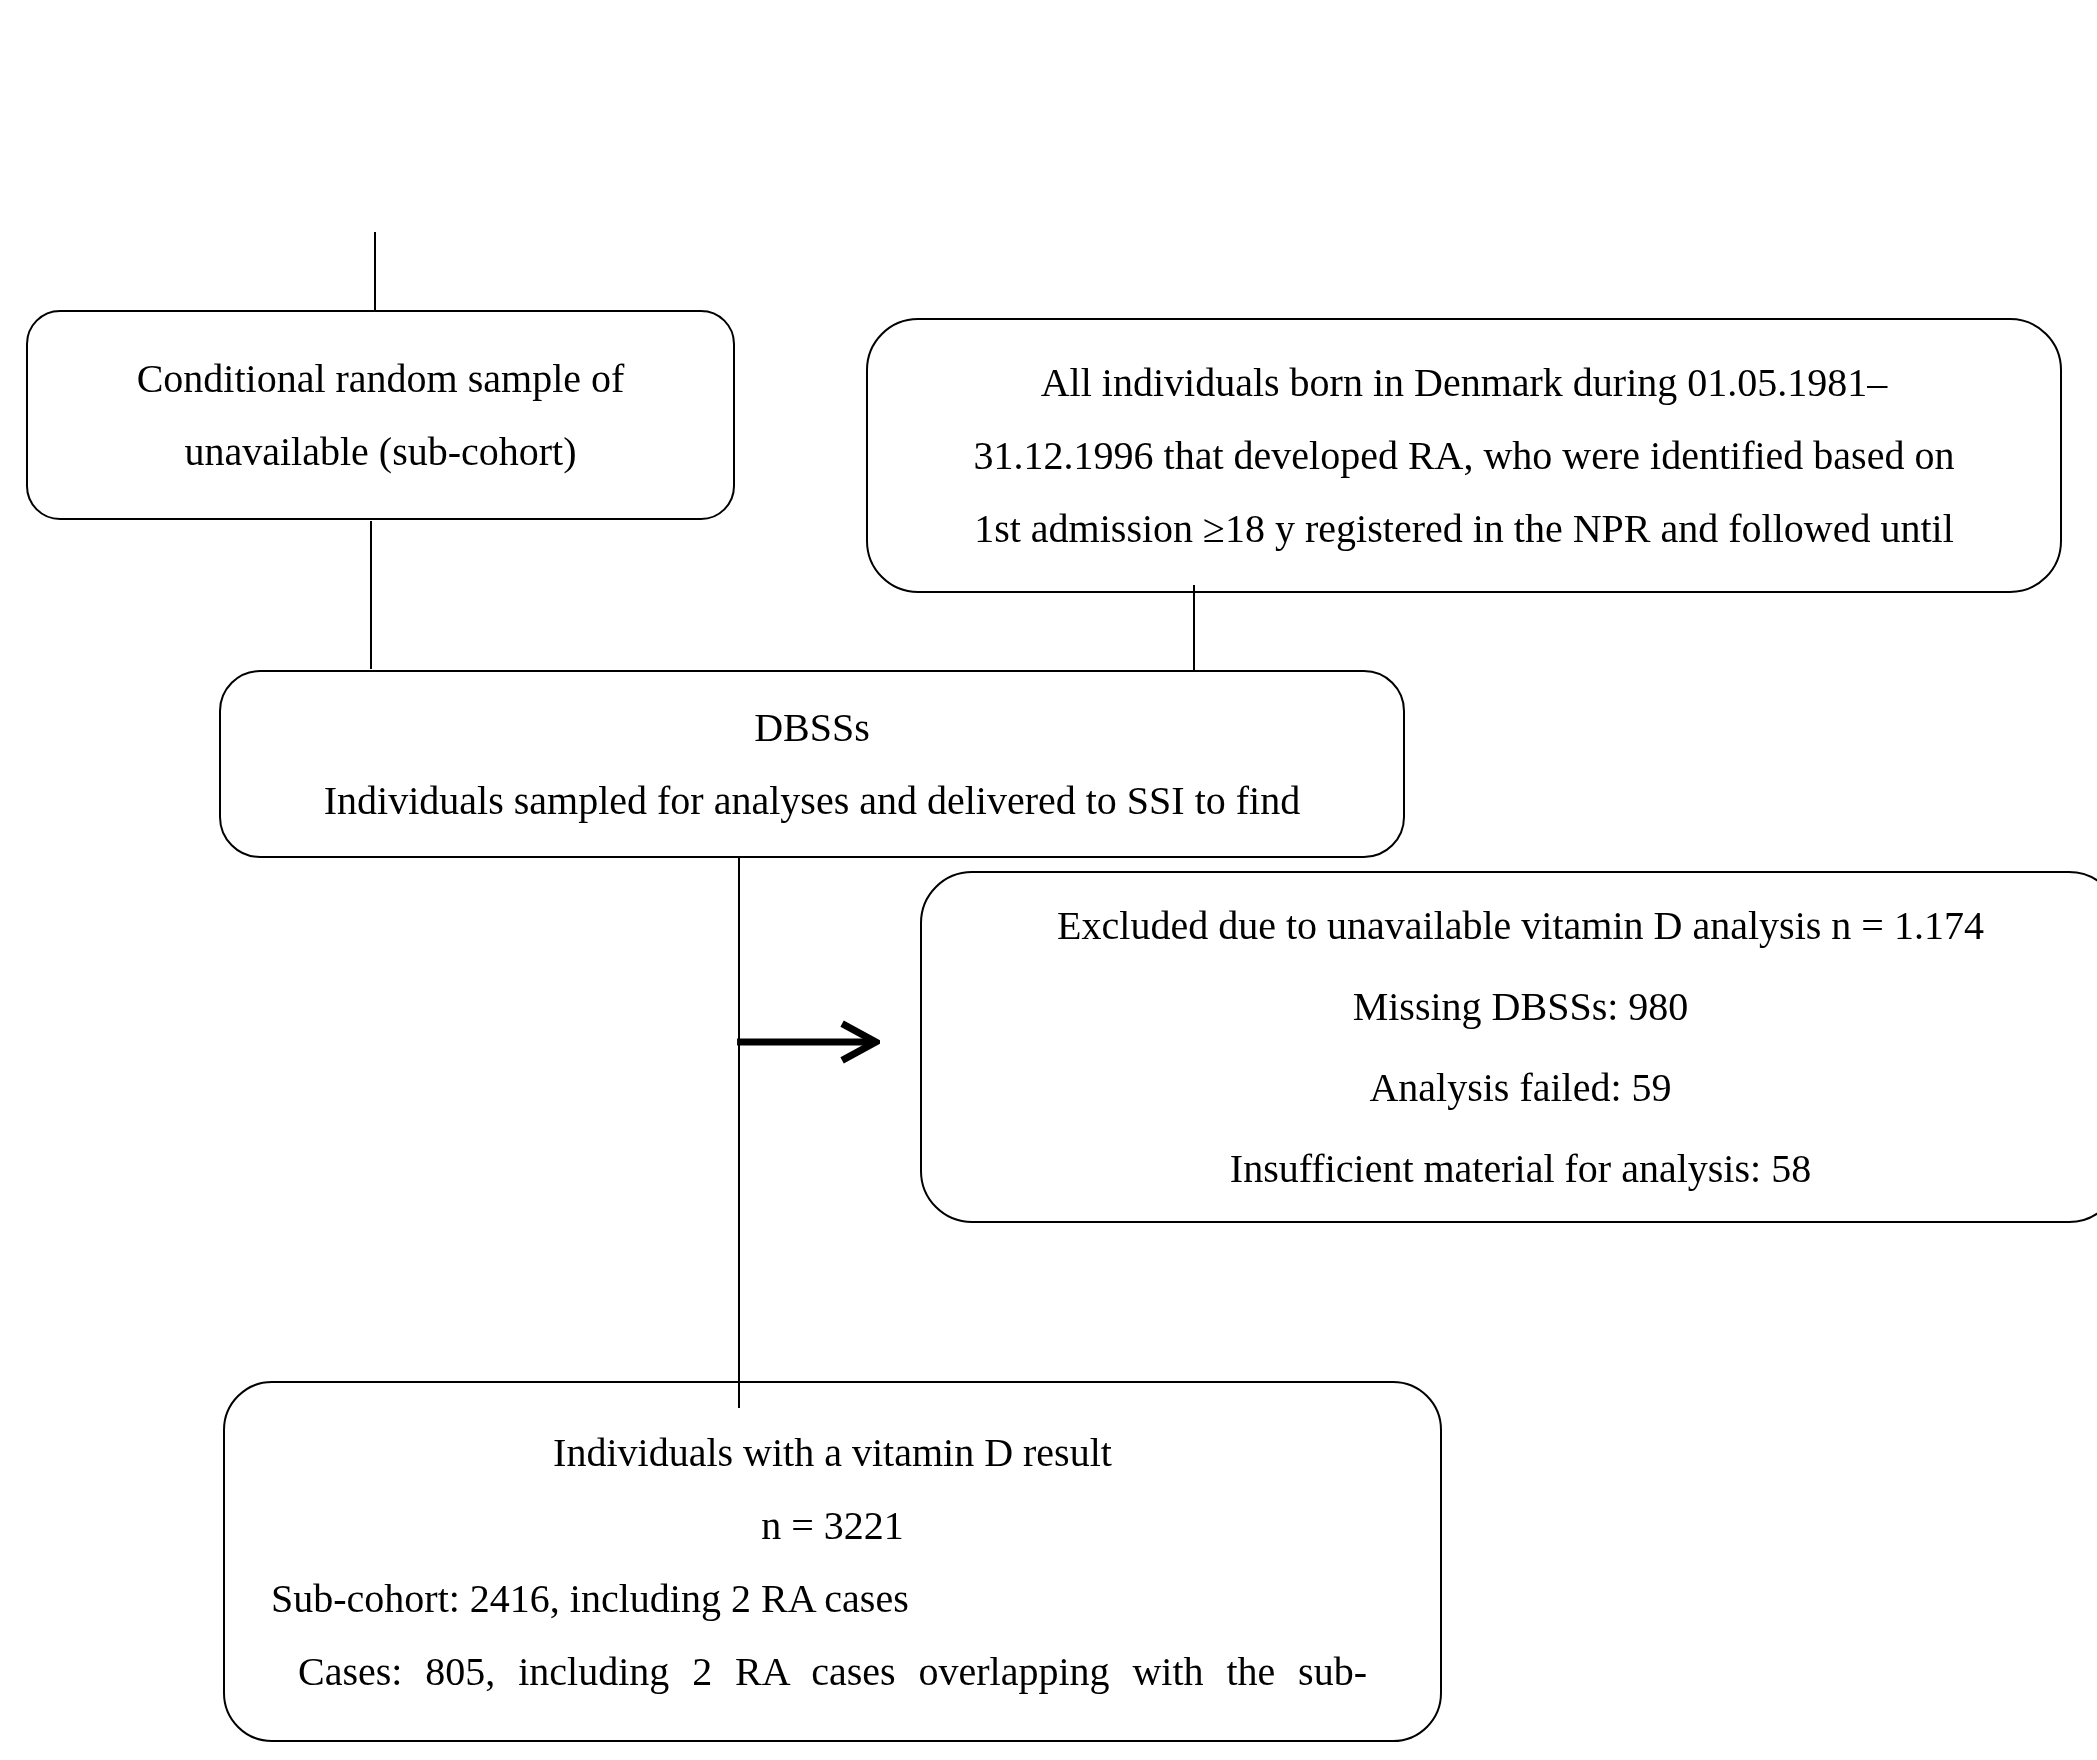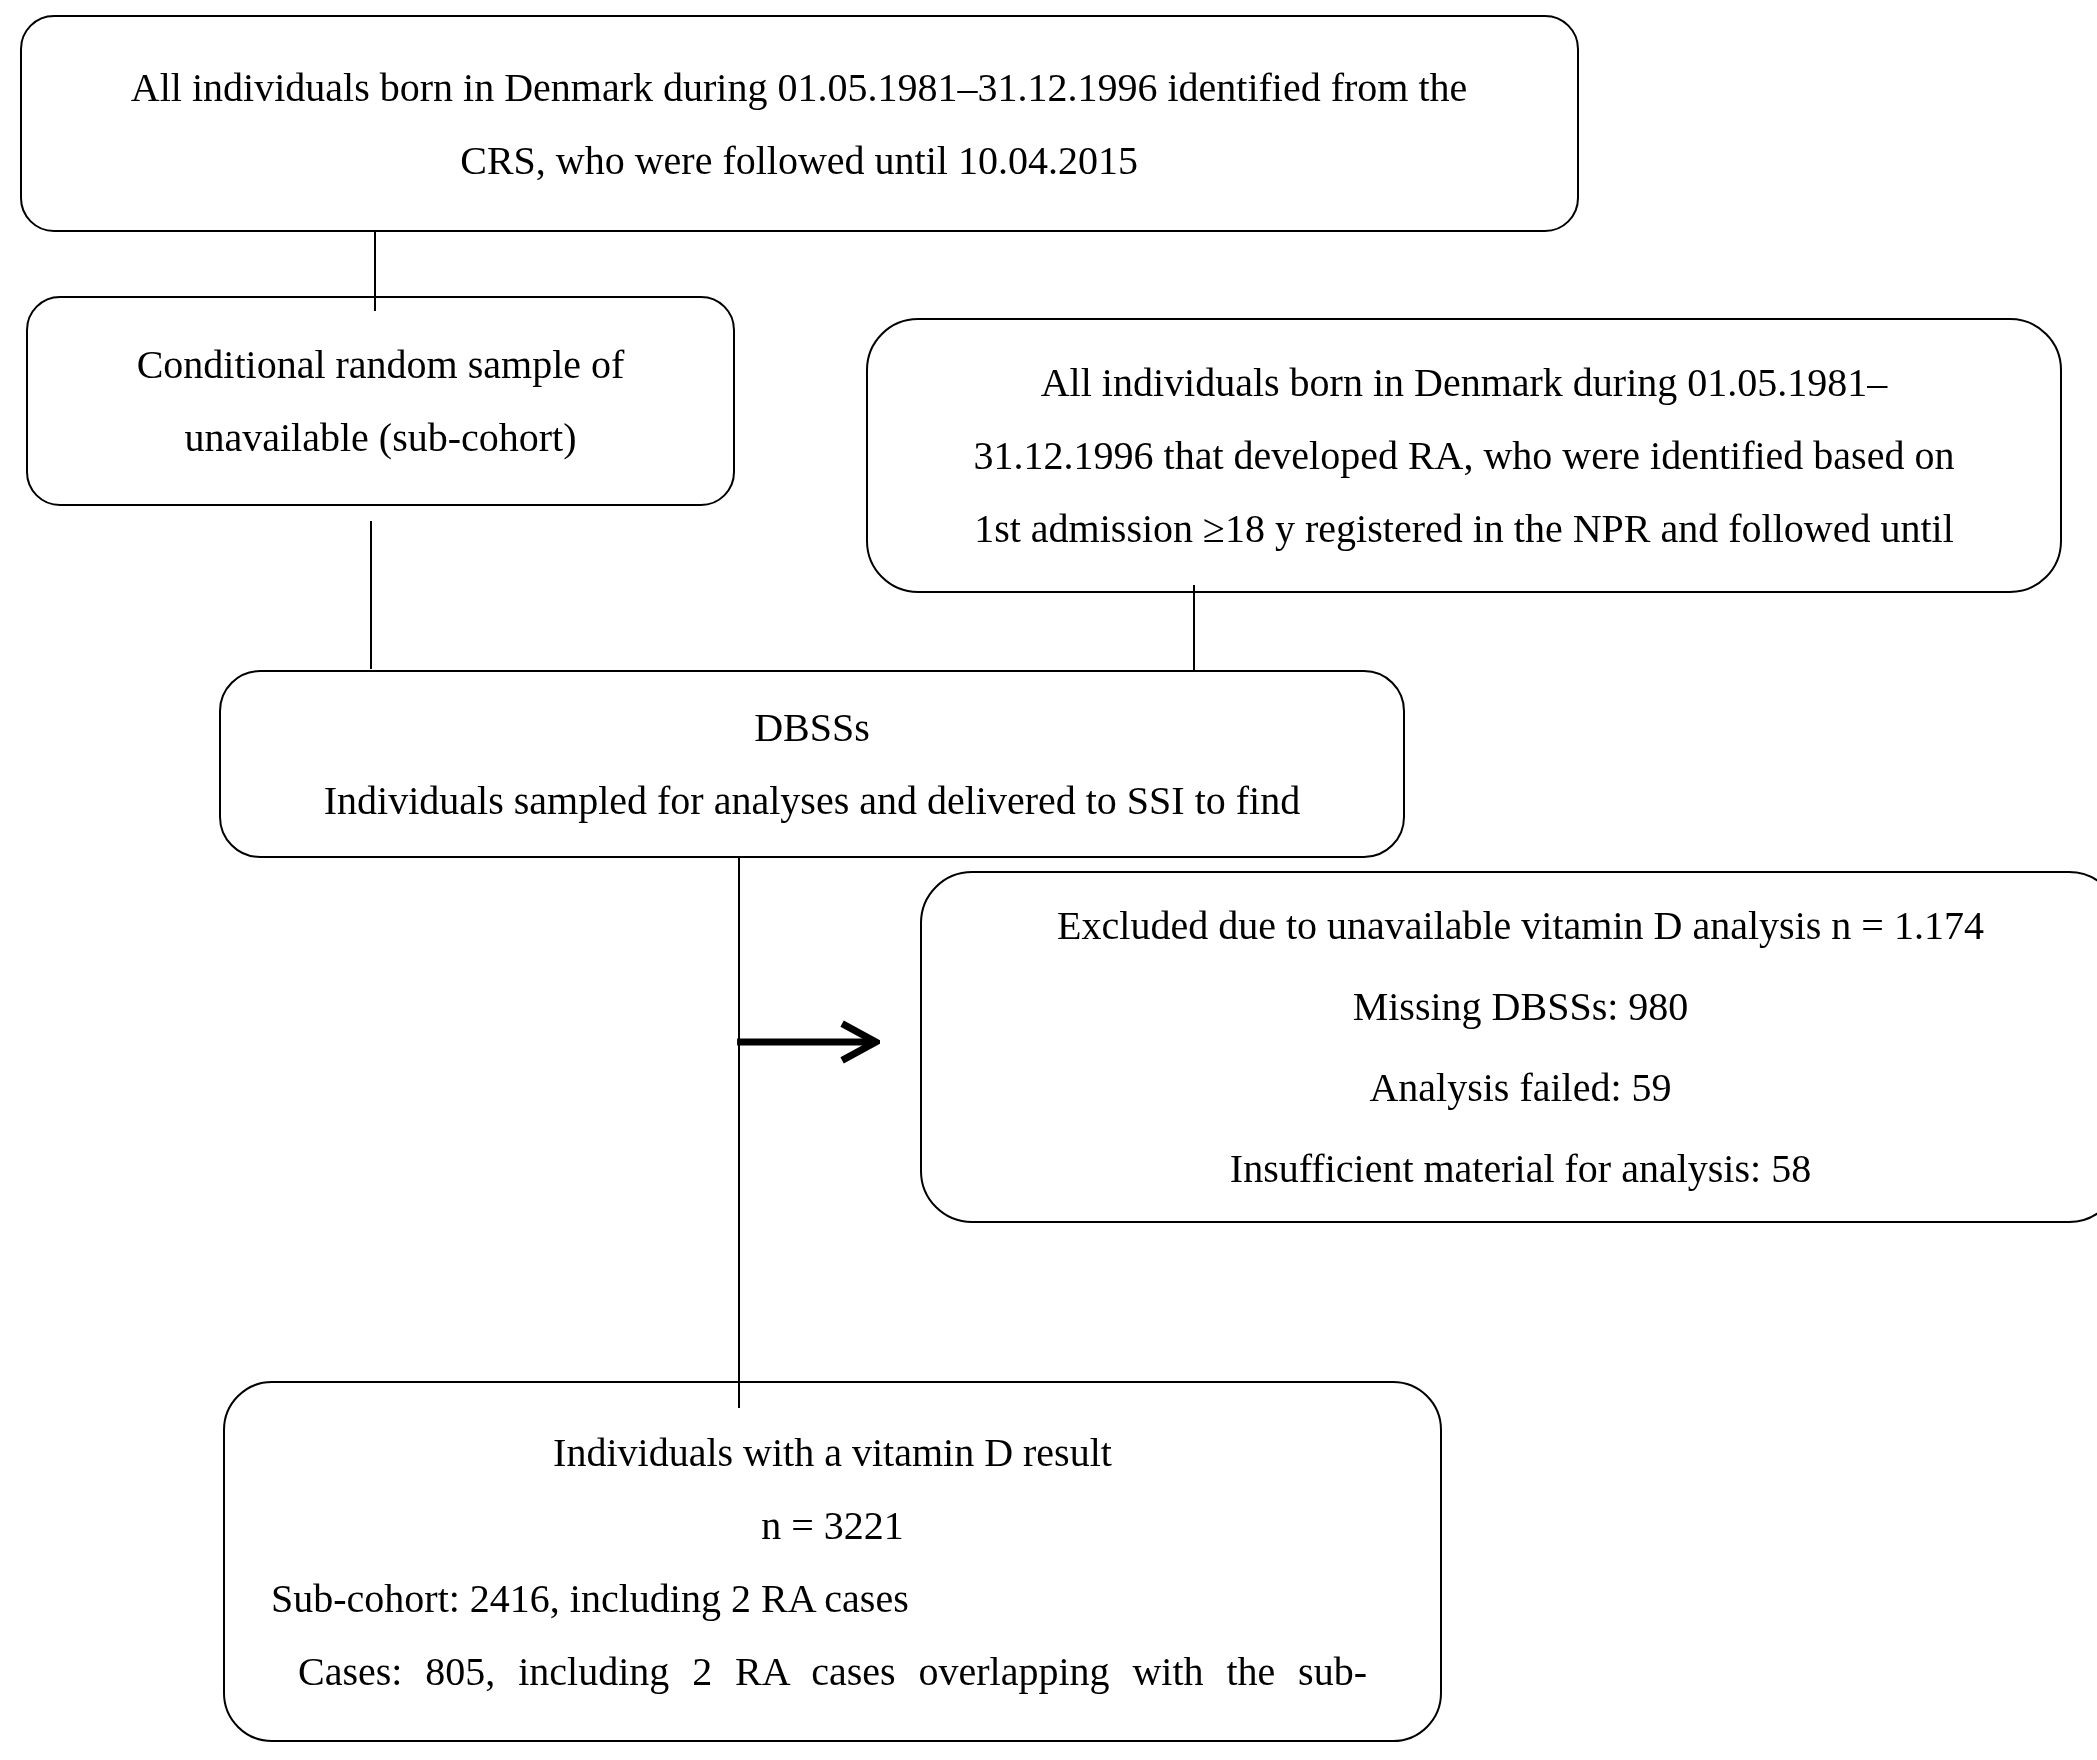--- a/index.html
+++ b/index.html
@@ -50,21 +50,21 @@
     white-space:normal;
   }
   .vline{
     position:absolute;
     width:2.2px;
     background:var(--ink);
     z-index:2;
   }
   
   #box-top      {left:19.6px;   top:15px;   width:1559px; height:217px; border-radius:34px;}
-  #box-subcohort{left:26px;   top:296px;  width:709px; height:210px; border-radius:34px;}
+  #box-subcohort{left:26px;   top:310px;  width:709px; height:210px; border-radius:34px;}
   #box-ra       {left:866px; top:310px;  width:1196px; height:275px; border-radius:52px;margin-top:8px;}
   #box-ssi      {left:219px;  top:670px; width:1186px; height:188px; border-radius:41px;}
   #box-excluded {left:920px; top:871px; width:1201px; height:352px; border-radius:52px; row-gap:3.8px;}
   #box-result   {left:223px;  top:1381px; width:1219px; height:361px; border-radius:49px;}
   #box-excluded .bline{line-height:77px;}
   
   #vline-1{left:374px;  top:232px;  height:79px;}
   #vline-2{left:370px;  top:521px;  height:148px;}
   #vline-3{left:1193px; top:585px; height:85px;}
   #vline-4{left:738px; top:858px; height:550px;}
@@ -73,24 +73,20 @@
     left:736px;
     top:1004px;
     z-index:2;
   }
 </style>
 </head>
 <body>
 
 <div class="canvas">
 
-  <div class="box" id="box-top">
-    <div class="bline">All individuals born in Denmark during 01.05.1981–31.12.1996 identified from the</div>
-    <div class="bline">CRS, who were followed until 10.04.2015</div>
-  </div>
 
   <div class="vline" id="vline-1"></div>
 
   <div class="box" id="box-subcohort">
     <div class="bline">Conditional random sample of</div>
     <div class="bline">unavailable (sub-cohort)</div>
   </div>
 
   <div class="box" id="box-ra">
     <div class="bline">All individuals born in Denmark during 01.05.1981–</div>

